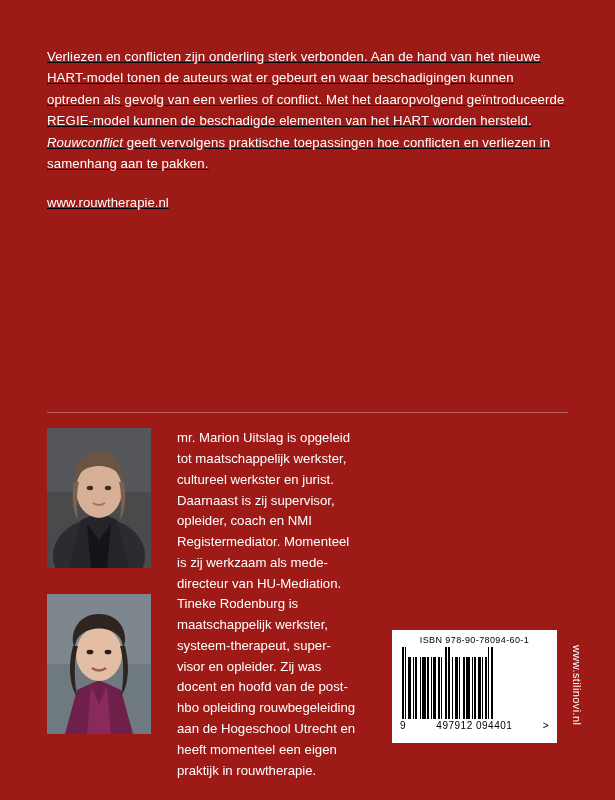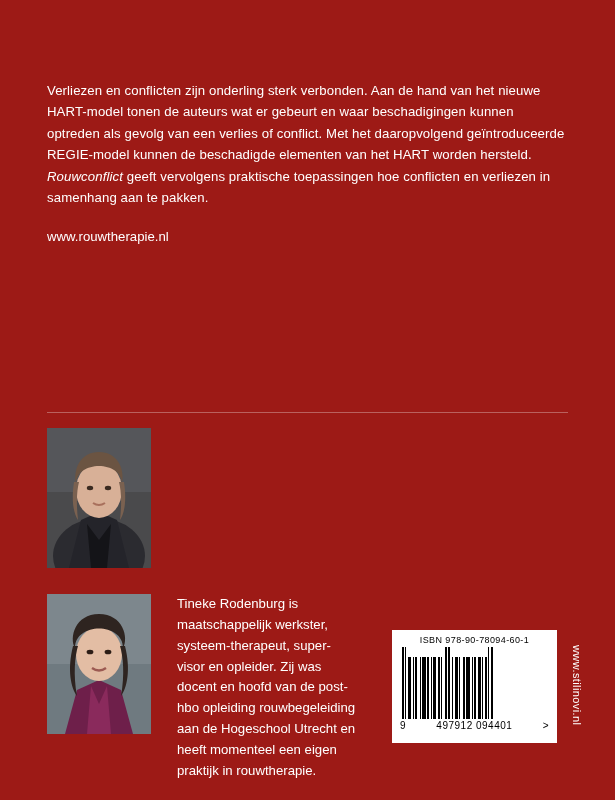--- a/index.html
+++ b/index.html
@@ -14,22 +14,23 @@
   .cover {
     position: relative;
     width: 615px;
     height: 800px;
     background: #9d1a16;
     overflow: hidden;
   }
   .content {
     position: absolute;
     left: 47px;
-    top: 80px;
+    top: 46px;
     width: 521px;
+    text-decoration: underline;
   }
   .blurb {
     color: #ffffff;
     font-size: 13.2px;
     line-height: 1.62;
     margin: 0 0 18px 0;
     letter-spacing: 0.1px;
   }
   .blurb em {
     font-style: italic;
@@ -143,20 +144,21 @@
         <path d="M40 96 L52 112 L64 96 L60 140 L44 140 Z" fill="#141418"></path>
         <ellipse cx="52" cy="62" rx="23" ry="28" fill="#d8b097"></ellipse>
         <path d="M29 56 C29 32 75 32 75 56 C78 40 70 24 52 24 C34 24 26 40 29 56 Z" fill="#6b5442"></path>
         <path d="M27 54 C24 74 27 86 31 92 C29 74 30 62 32 54 Z" fill="#7a6150"></path>
         <path d="M77 54 C80 74 77 86 73 92 C75 74 74 62 72 54 Z" fill="#7a6150"></path>
         <ellipse cx="43" cy="60" rx="3.2" ry="2.2" fill="#3a2a20"></ellipse>
         <ellipse cx="61" cy="60" rx="3.2" ry="2.2" fill="#3a2a20"></ellipse>
         <path d="M46 75 Q52 79 58 75" stroke="#a8705c" stroke-width="2" fill="none"></path>
       </svg>
     </div>
+    <div class="author-text">mr. Marion Uitslag is opgeleid tot maatschappelijk werkster, cultureel werkster en jurist. Daarnaast is zij supervisor, opleider, coach en NMI Registermediator. Momenteel is zij werkzaam als mede-directeur van HU-Mediation.</div>
   </div>
 
   <div class="author author-2">
     <div class="portrait">
       <svg width="104" height="140" viewBox="0 0 104 140" aria-hidden="true">
         <rect width="104" height="140" fill="#6f7a80"></rect>
         <rect x="0" y="0" width="104" height="70" fill="#7d878d"></rect>
         <path d="M18 140 L30 96 L52 86 L74 96 L86 140 Z" fill="#6e1f4a"></path>
         <path d="M44 92 L52 110 L60 92 L64 140 L40 140 Z" fill="#8a2a5c"></path>
         <ellipse cx="52" cy="60" rx="23" ry="27" fill="#e3bda4"></ellipse>

